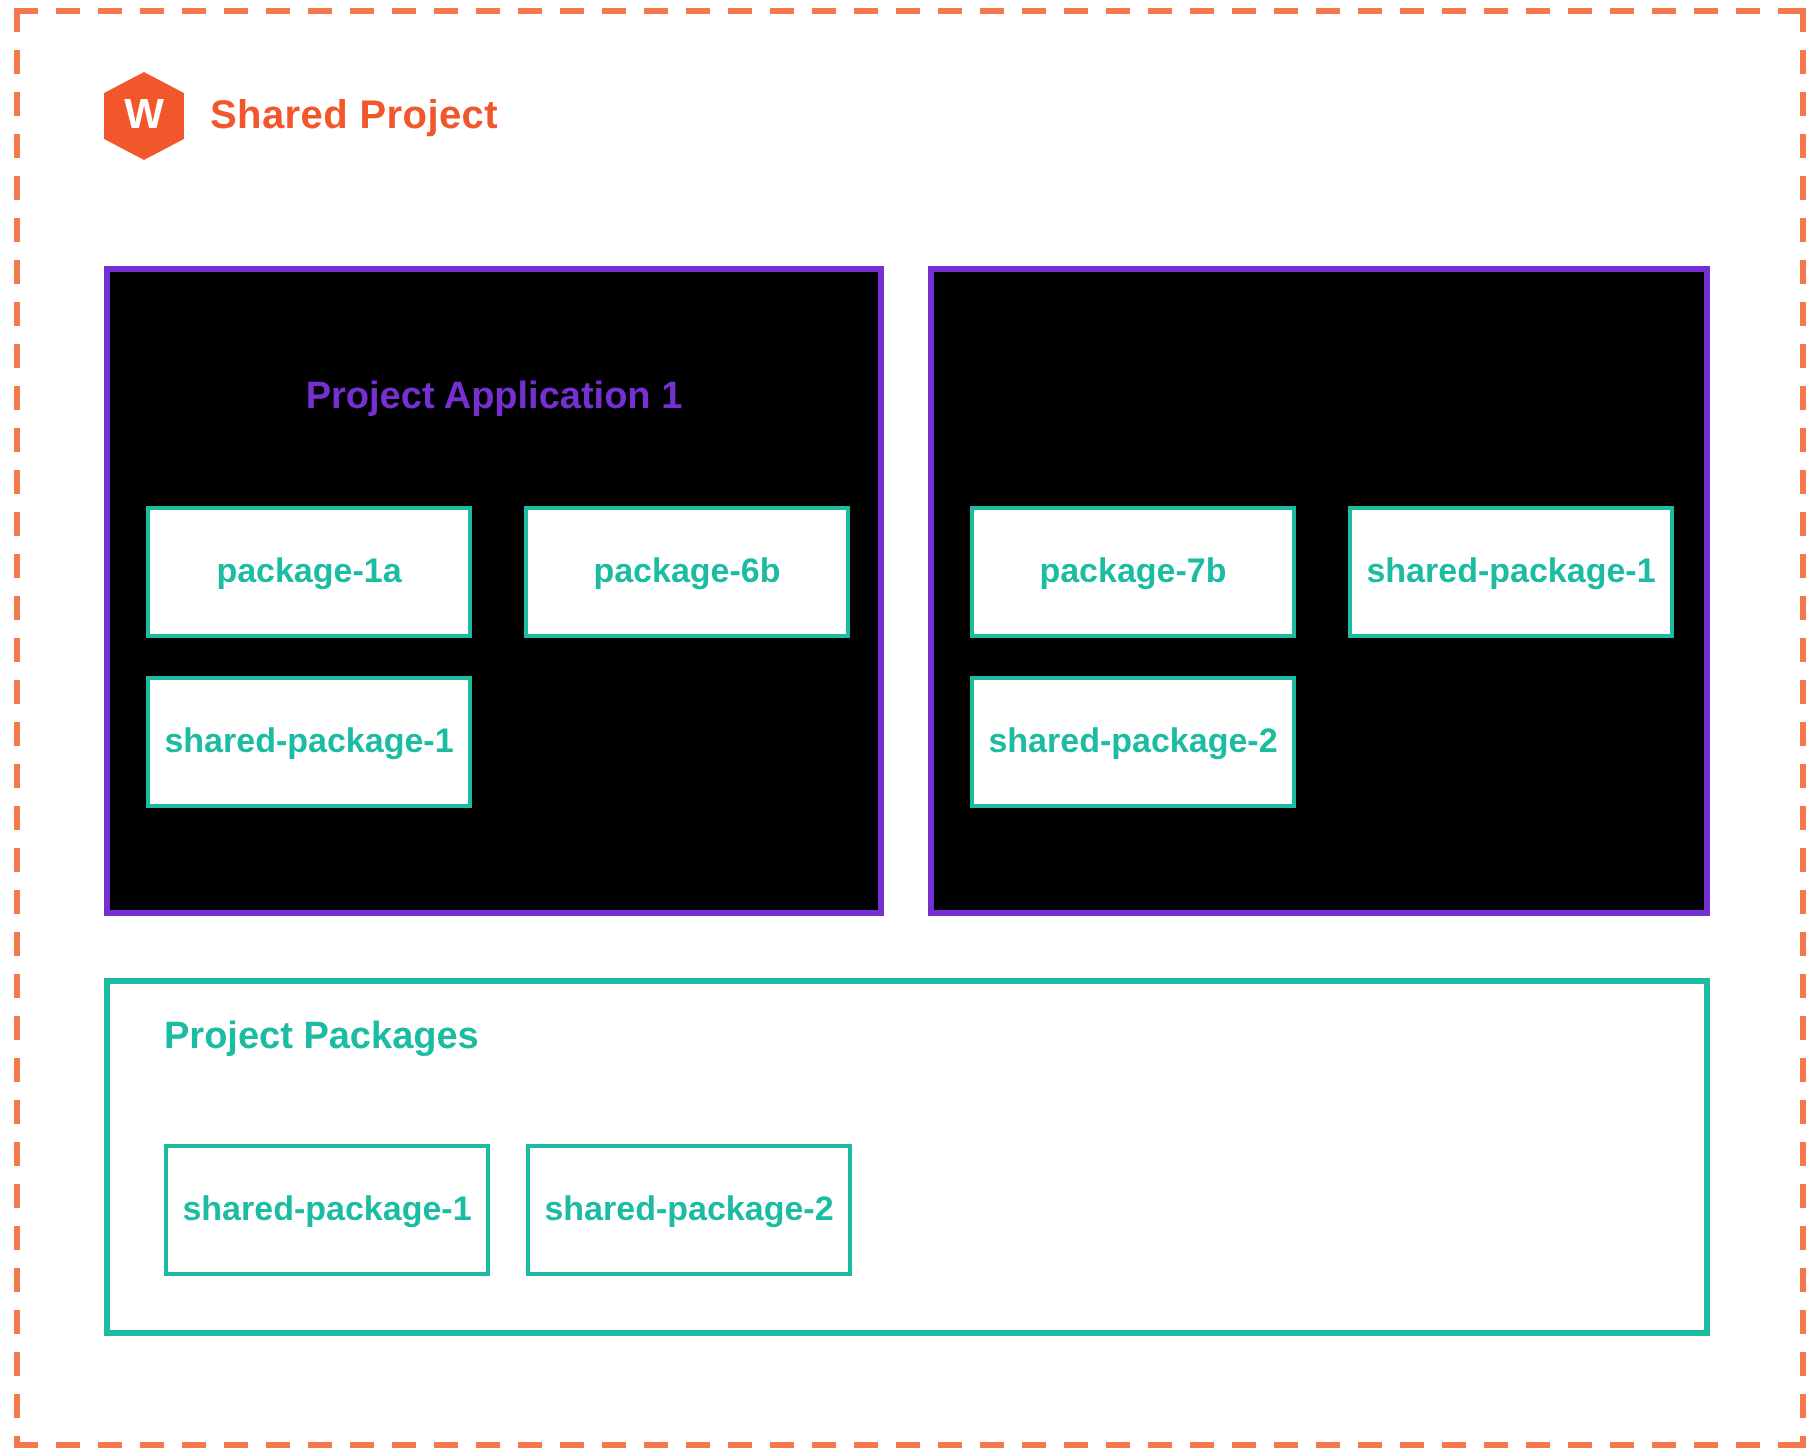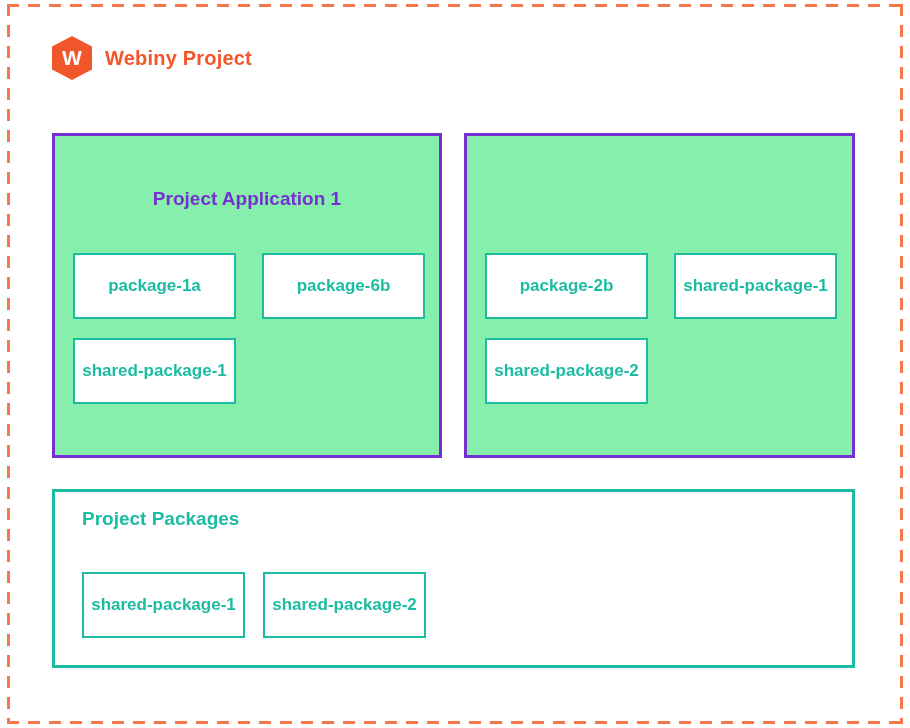--- a/index.html
+++ b/index.html
@@ -68,21 +68,21 @@
     font-weight: 700;
     letter-spacing: 0.2px;
   }
 
   
   .app-box {
     position: absolute;
     top: 133px;
     height: 325px;
     border: 3px solid var(--purple);
-    background: #86efac;
+    background: #000000;
   }
   .app-1 { left: 52px;  width: 390px; }
   .app-2 { left: 464px; width: 391px; }
   .app-title {
     position: absolute;
     left: 0; right: 0; top: 52px;
     text-align: center;
     color: var(--purple);
     font-size: 19px;
     font-weight: 700;
@@ -141,35 +141,35 @@
     <div class="edge-h edge-top"></div>
     <div class="edge-h edge-bottom"></div>
     <div class="edge-v edge-left"></div>
     <div class="edge-v edge-right"></div>
   </div>
 
   <div class="header">
     <div class="hex">
       <span>W</span>
     </div>
-    <div class="brand-title">Webiny Project</div>
+    <div class="brand-title">Shared Project</div>
   </div>
 
   <div class="app-box app-1">
     <div class="app-title">Project Application 1</div>
     <div class="pkg-grid">
       <div class="pkg">package-1a</div>
       <div class="pkg">package-6b</div>
       <div class="pkg">shared-package-1</div>
     </div>
   </div>
 
   <div class="app-box app-2">
     <div class="pkg-grid">
-      <div class="pkg">package-2b</div>
+      <div class="pkg">package-7b</div>
       <div class="pkg">shared-package-1</div>
       <div class="pkg">shared-package-2</div>
     </div>
   </div>
 
   <div class="shared-box">
     <div class="shared-title">Project Packages</div>
     <div class="shared-grid">
       <div class="pkg">shared-package-1</div>
       <div class="pkg">shared-package-2</div>

